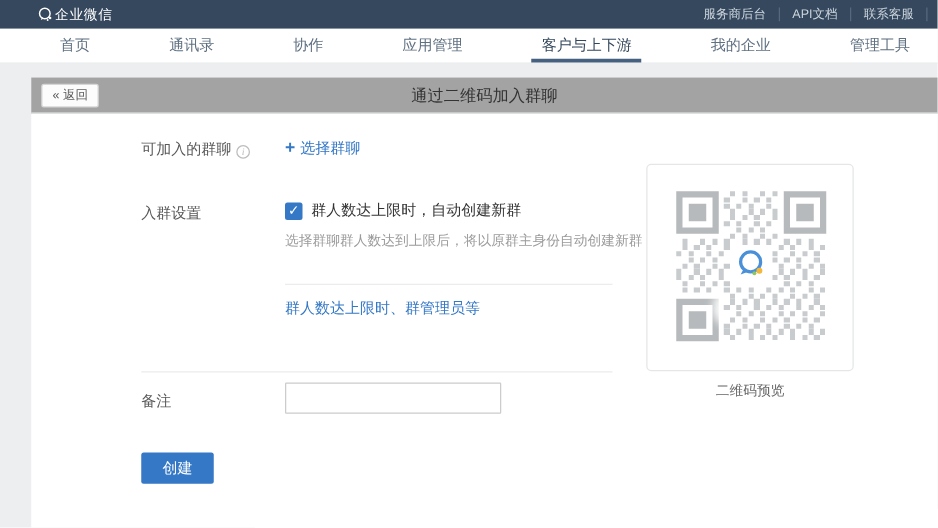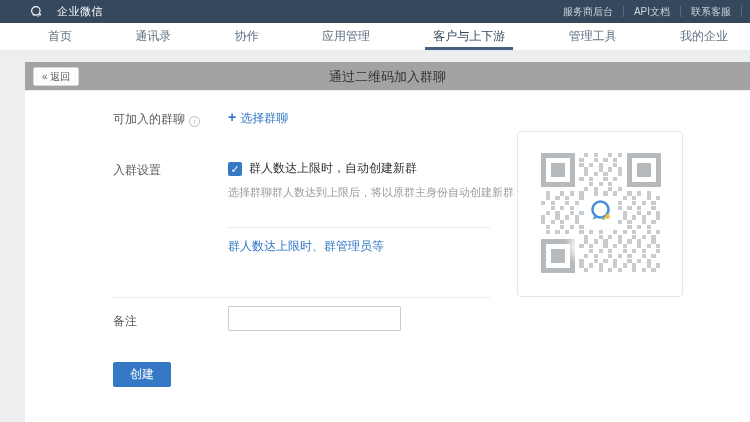--- a/index.html
+++ b/index.html
@@ -16,21 +16,21 @@
     --nav-active:#33475c;
   }
 
   
   .topbar {
     position:absolute; left:0; top:0; width:750px; height:23px;
     background:var(--topbar);
     display:flex; align-items:center; justify-content:space-between;
     padding:0 8px 0 30px;
   }
-  .brand { display:flex; align-items:center; gap:14px; }
+  .brand { display:flex; align-items:center; gap:1px; }
   .brand-icon { width:13px; height:13px; }
   .brand-name { color:#ffffff; font-size:11px; letter-spacing:.5px; }
   .top-links { display:flex; align-items:center; height:100%; }
   .top-link {
     color:#cdd5dd; font-size:10px; padding:0 10px; cursor:pointer;
     border-right:1px solid #56687c; line-height:11px;
   }
 
   
   .nav {
@@ -147,22 +147,22 @@
     <span class="top-link">联系客服</span>
   </div>
 </div>
 
 <div class="nav">
   <div class="nav-item">首页</div>
   <div class="nav-item">通讯录</div>
   <div class="nav-item">协作</div>
   <div class="nav-item">应用管理</div>
   <div class="nav-item active">客户与上下游</div>
+  <div class="nav-item">我的企业</div>
   <div class="nav-item">管理工具</div>
-  <div class="nav-item">我的企业</div>
 </div>
 
 <div class="card">
 
   <div class="card-header">
     <button class="back-btn">« 返回</button>
     <div class="page-title">通过二维码加入群聊</div>
   </div>
 
   <div class="form-label" style="left:88px; top:49px;">
@@ -361,14 +361,15 @@
         <div class="qr-cell" style="left: 115.2px; top: 110.4px; background: rgb(201, 204, 206);"></div>
         <div class="qr-cell" style="left: 43.2px; top: 115.2px; background: rgb(201, 204, 206);"></div>
         <div class="qr-cell" style="left: 57.6px; top: 115.2px; background: rgb(201, 204, 206);"></div>
         <div class="qr-cell" style="left: 67.2px; top: 115.2px; background: rgb(201, 204, 206);"></div>
         <div class="qr-cell" style="left: 76.8px; top: 115.2px; background: rgb(201, 204, 206);"></div>
         <div class="qr-cell" style="left: 91.2px; top: 115.2px; background: rgb(201, 204, 206);"></div>
         <div class="qr-cell" style="left: 100.8px; top: 115.2px; background: rgb(201, 204, 206);"></div>
         <div class="qr-cell" style="left: 110.4px; top: 115.2px; background: rgb(201, 204, 206);"></div>
       </div>
   </div>
+  <div class="qr-caption">二维码预览</div>
 
 </div>
 
 </body></html>

